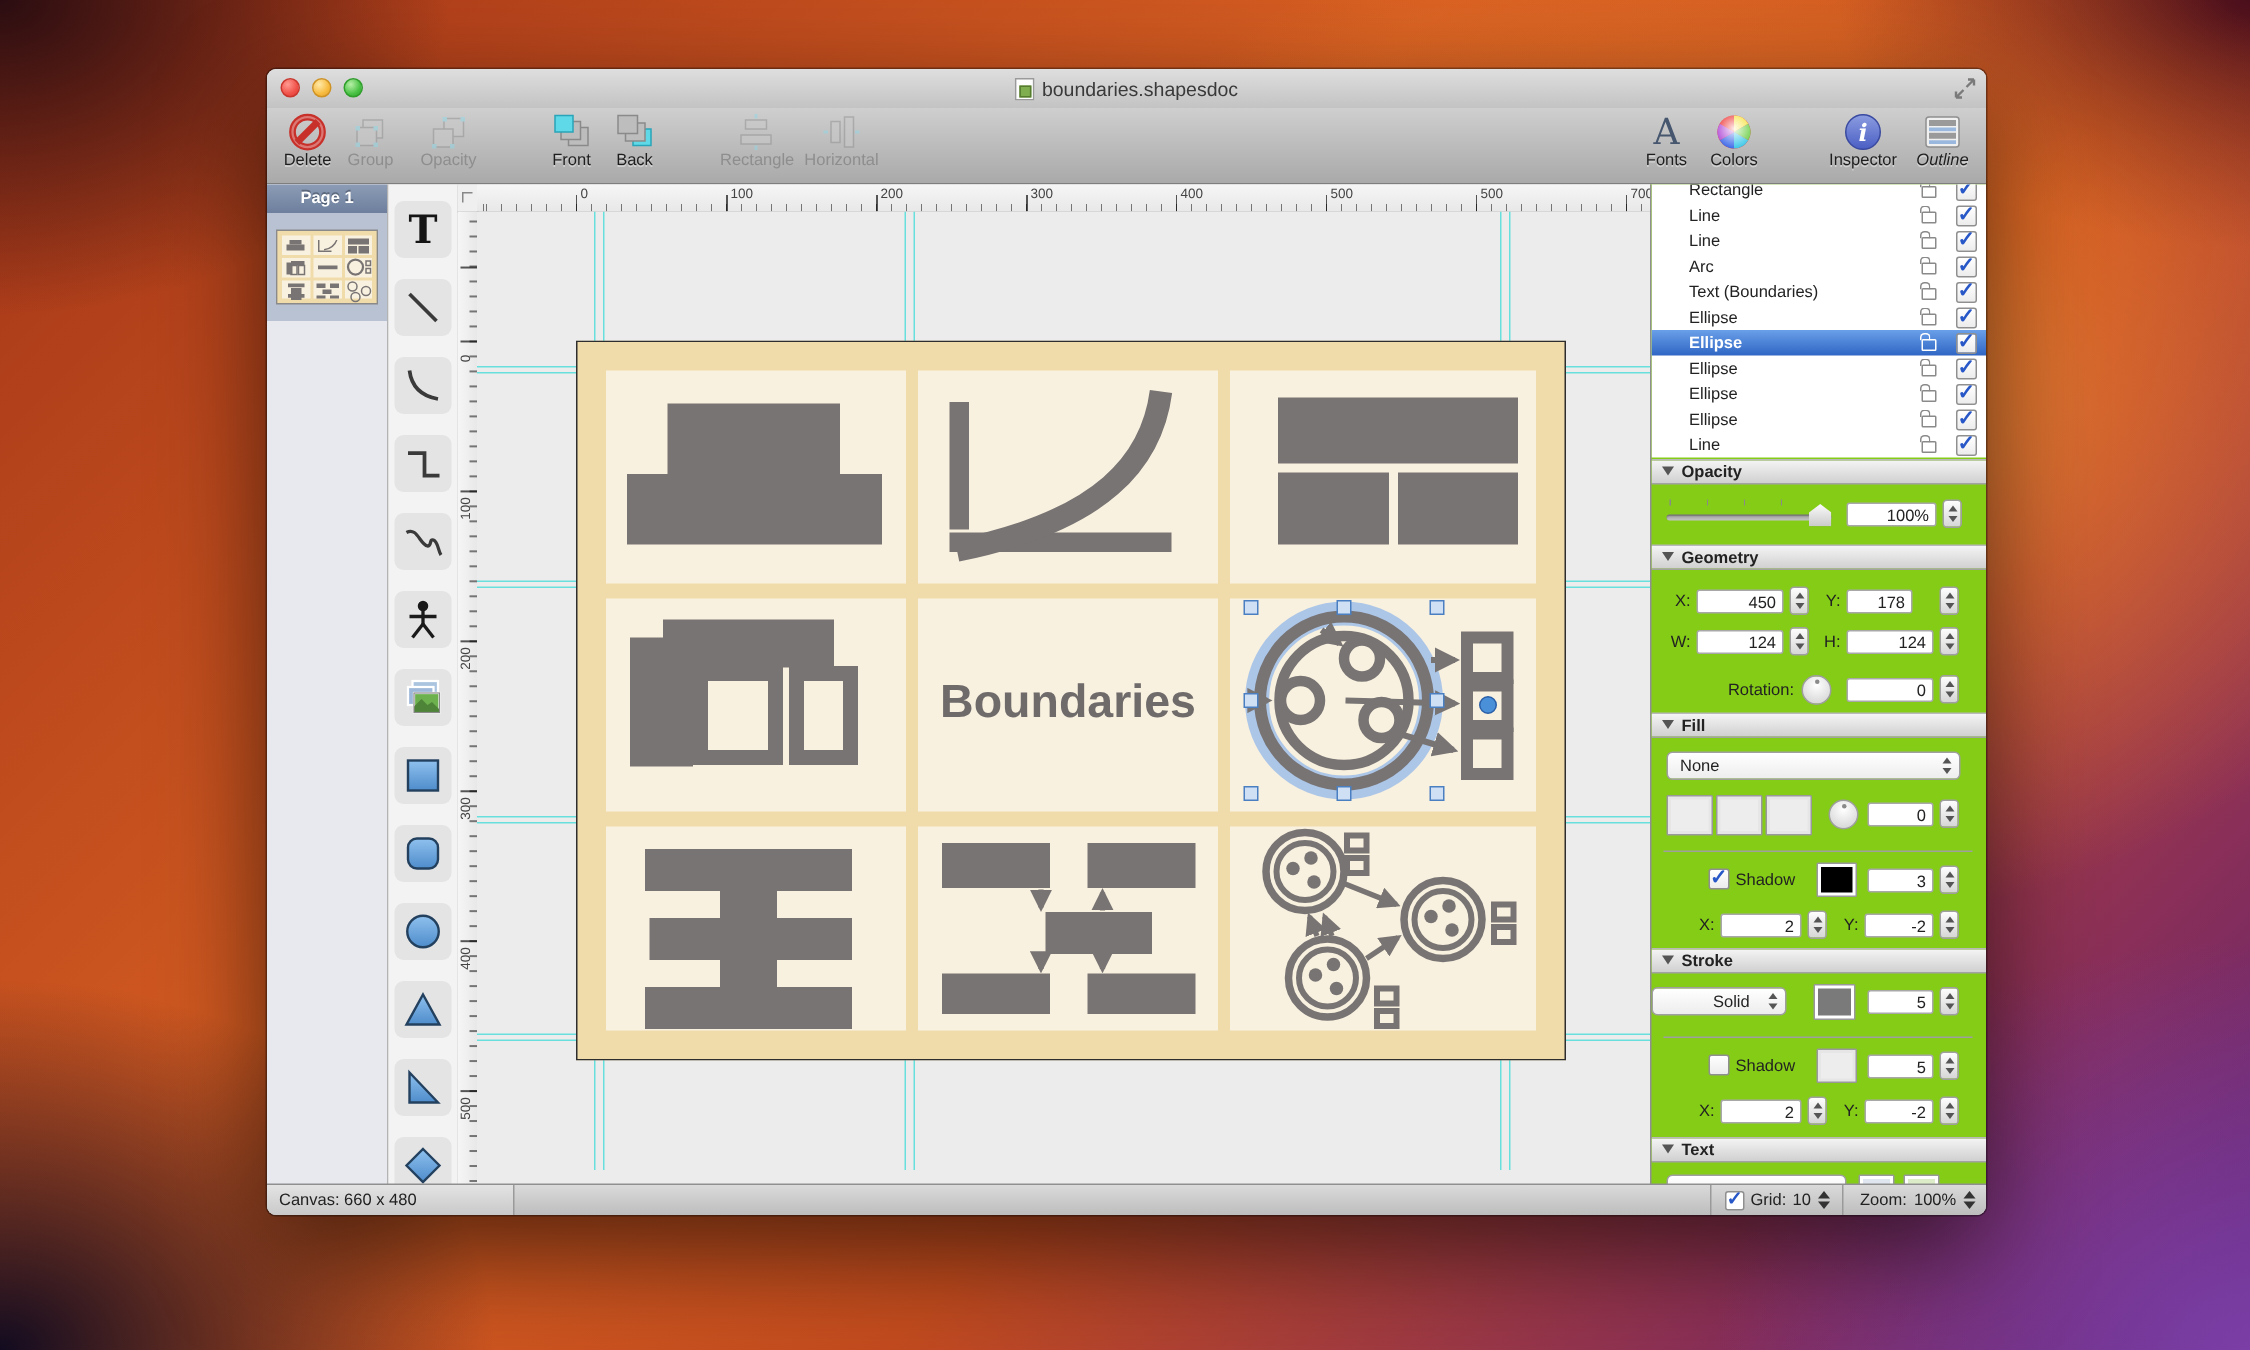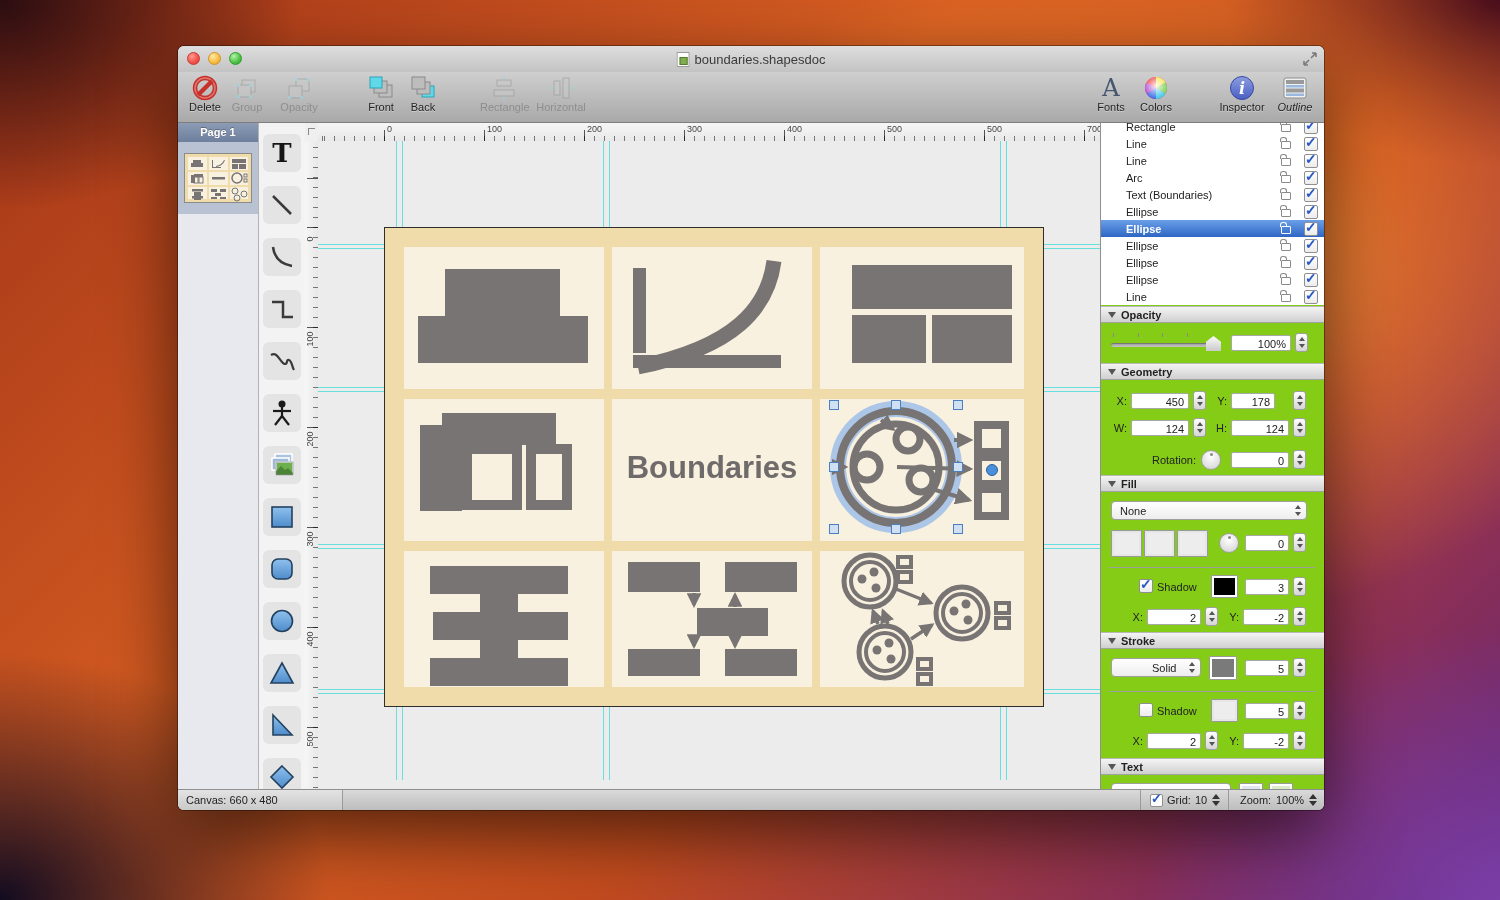--- a/index.html
+++ b/index.html
@@ -682,21 +682,21 @@
       <div class="fld" style="left:144px;top:456px;width:44px;">3</div>
       <div class="stp" style="left:192px;top:454px;"></div>
       <div class="lbl" style="left:24px;top:486px;width:18px;">X:</div>
       <div class="fld" style="left:46px;top:486px;width:54px;">2</div>
       <div class="stp" style="left:104px;top:484px;"></div>
       <div class="lbl" style="left:120px;top:486px;width:18px;">Y:</div>
       <div class="fld" style="left:142px;top:486px;width:46px;">-2</div>
       <div class="stp" style="left:192px;top:484px;"></div>
 
       <div class="hdr" style="top:509px"><span class="dt"></span><span>Stroke</span></div>
-      <div class="pop" style="left:10px;top:535px;width:90px;padding-left:40px;"><span>Solid</span><span class="pa"></span><span class="pb"></span></div>
+      <div class="pop" style="left:0;top:535px;width:90px;padding-left:40px;"><span>Solid</span><span class="pa"></span><span class="pb"></span></div>
       <div class="well" style="left:108px;top:533px;width:28px;height:24px;background:#fff;">
             <span class="inner" style="background:#7a7a7a"></span>
           </div>
       <div class="fld" style="left:144px;top:537px;width:44px;">5</div>
       <div class="stp" style="left:192px;top:535px;"></div>
       <div class="divline" style="top:568px"></div>
       <span class="cbx" style="position:absolute;left:38px;top:580px;right:auto;"></span>
       <div class="lbl" style="left:56px;top:580px;width:48px;text-align:left;">Shadow</div>
       <div class="well" style="left:110px;top:576px;width:27px;height:23px;">
             <span class="inner" style="background:#ededed"></span>

